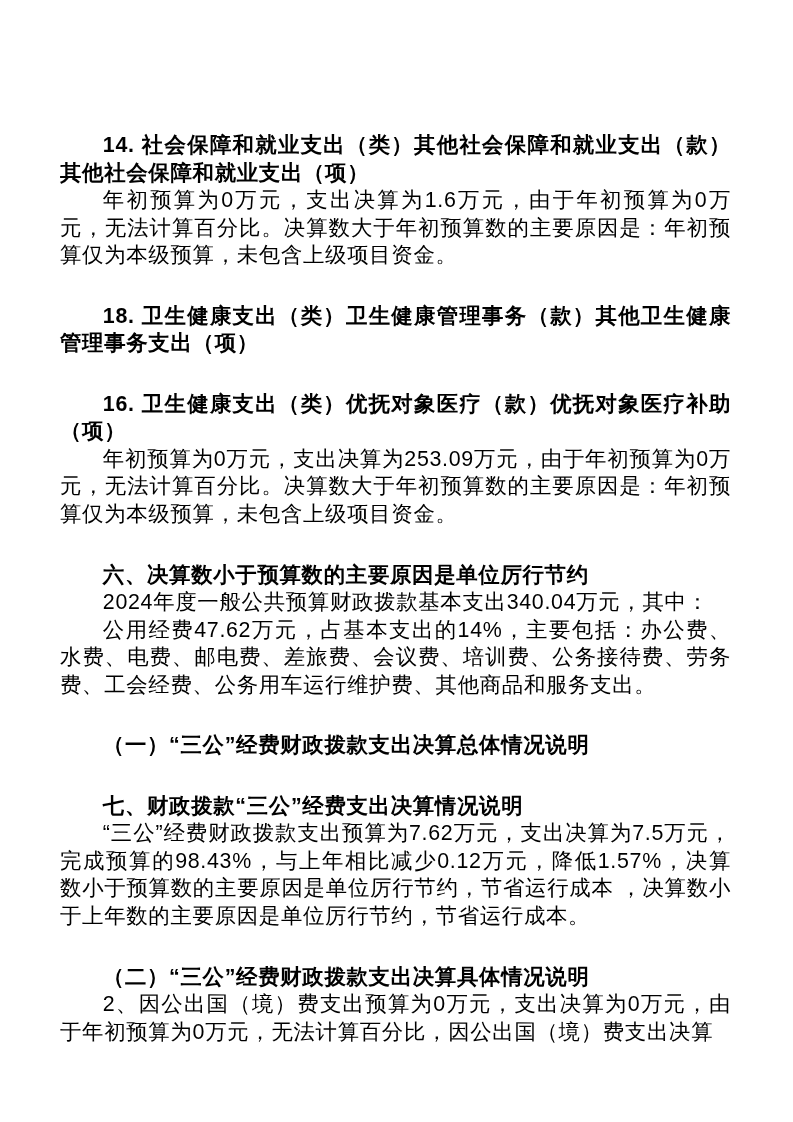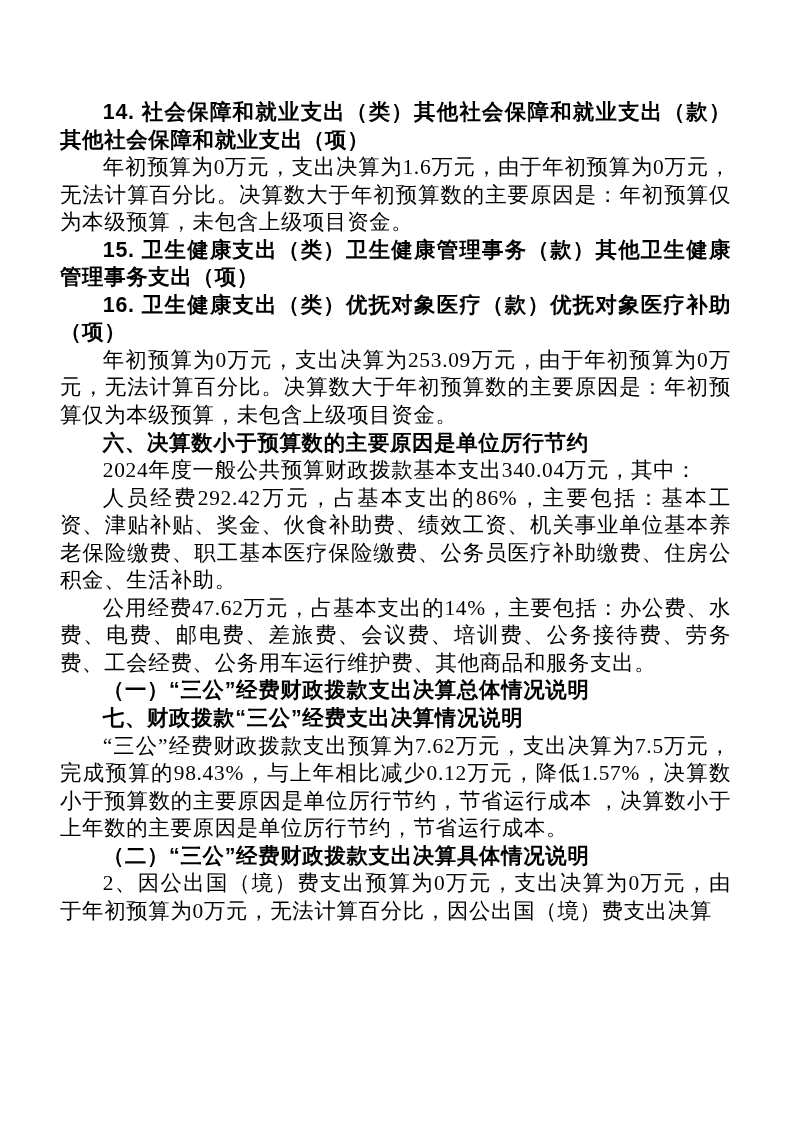--- a/index.html
+++ b/index.html
@@ -26,41 +26,41 @@
   .block {
     margin: 0;
     padding: 0;
     text-indent: 2em;
     font-size: 21.4px;
     line-height: 27.55px;
     letter-spacing: 0.7px;
     word-break: break-all;
   }
   .block.body-text {
-    font-family: Liberation Serif, serif;
+    font-family: Liberation Sans, sans-serif;
     font-weight: 400;
   }
   .block.heading-text {
     font-family: "Liberation Sans", "DejaVu Sans", sans-serif;
     font-weight: 700;
+    margin-top: 33px;
   }
 </style>
 </head>
 <body>
 
 <div class="page">
   <div class="doc-content">
     <p class="block heading-text">14. 社会保障和就业支出（类）其他社会保障和就业支出（款）其他社会保障和就业支出（项）</p>
     <p class="block body-text">年初预算为0万元，支出决算为1.6万元，由于年初预算为0万元，无法计算百分比。决算数大于年初预算数的主要原因是：年初预算仅为本级预算，未包含上级项目资金。</p>
-    <p class="block heading-text">15. 卫生健康支出（类）卫生健康管理事务（款）其他卫生健康管理事务支出（项）</p>
+    <p class="block heading-text">18. 卫生健康支出（类）卫生健康管理事务（款）其他卫生健康管理事务支出（项）</p>
     <p class="block heading-text">16. 卫生健康支出（类）优抚对象医疗（款）优抚对象医疗补助（项）</p>
     <p class="block body-text">年初预算为0万元，支出决算为253.09万元，由于年初预算为0万元，无法计算百分比。决算数大于年初预算数的主要原因是：年初预算仅为本级预算，未包含上级项目资金。</p>
     <p class="block heading-text">六、决算数小于预算数的主要原因是单位厉行节约</p>
     <p class="block body-text">2024年度一般公共预算财政拨款基本支出340.04万元，其中：</p>
-    <p class="block body-text">人员经费292.42万元，占基本支出的86%，主要包括：基本工资、津贴补贴、奖金、伙食补助费、绩效工资、机关事业单位基本养老保险缴费、职工基本医疗保险缴费、公务员医疗补助缴费、住房公积金、生活补助。</p>
     <p class="block body-text">公用经费47.62万元，占基本支出的14%，主要包括：办公费、水费、电费、邮电费、差旅费、会议费、培训费、公务接待费、劳务费、工会经费、公务用车运行维护费、其他商品和服务支出。</p>
     <p class="block heading-text">（一）“三公”经费财政拨款支出决算总体情况说明</p>
     <p class="block heading-text">七、财政拨款“三公”经费支出决算情况说明</p>
     <p class="block body-text">“三公”经费财政拨款支出预算为7.62万元，支出决算为7.5万元，完成预算的98.43%，与上年相比减少0.12万元，降低1.57%，决算数小于预算数的主要原因是单位厉行节约，节省运行成本 ，决算数小于上年数的主要原因是单位厉行节约，节省运行成本。</p>
     <p class="block heading-text">（二）“三公”经费财政拨款支出决算具体情况说明</p>
     <p class="block body-text">2、因公出国（境）费支出预算为0万元，支出决算为0万元，由于年初预算为0万元，无法计算百分比，因公出国（境）费支出决算</p>
   </div>
 </div>
 
 </body></html>

